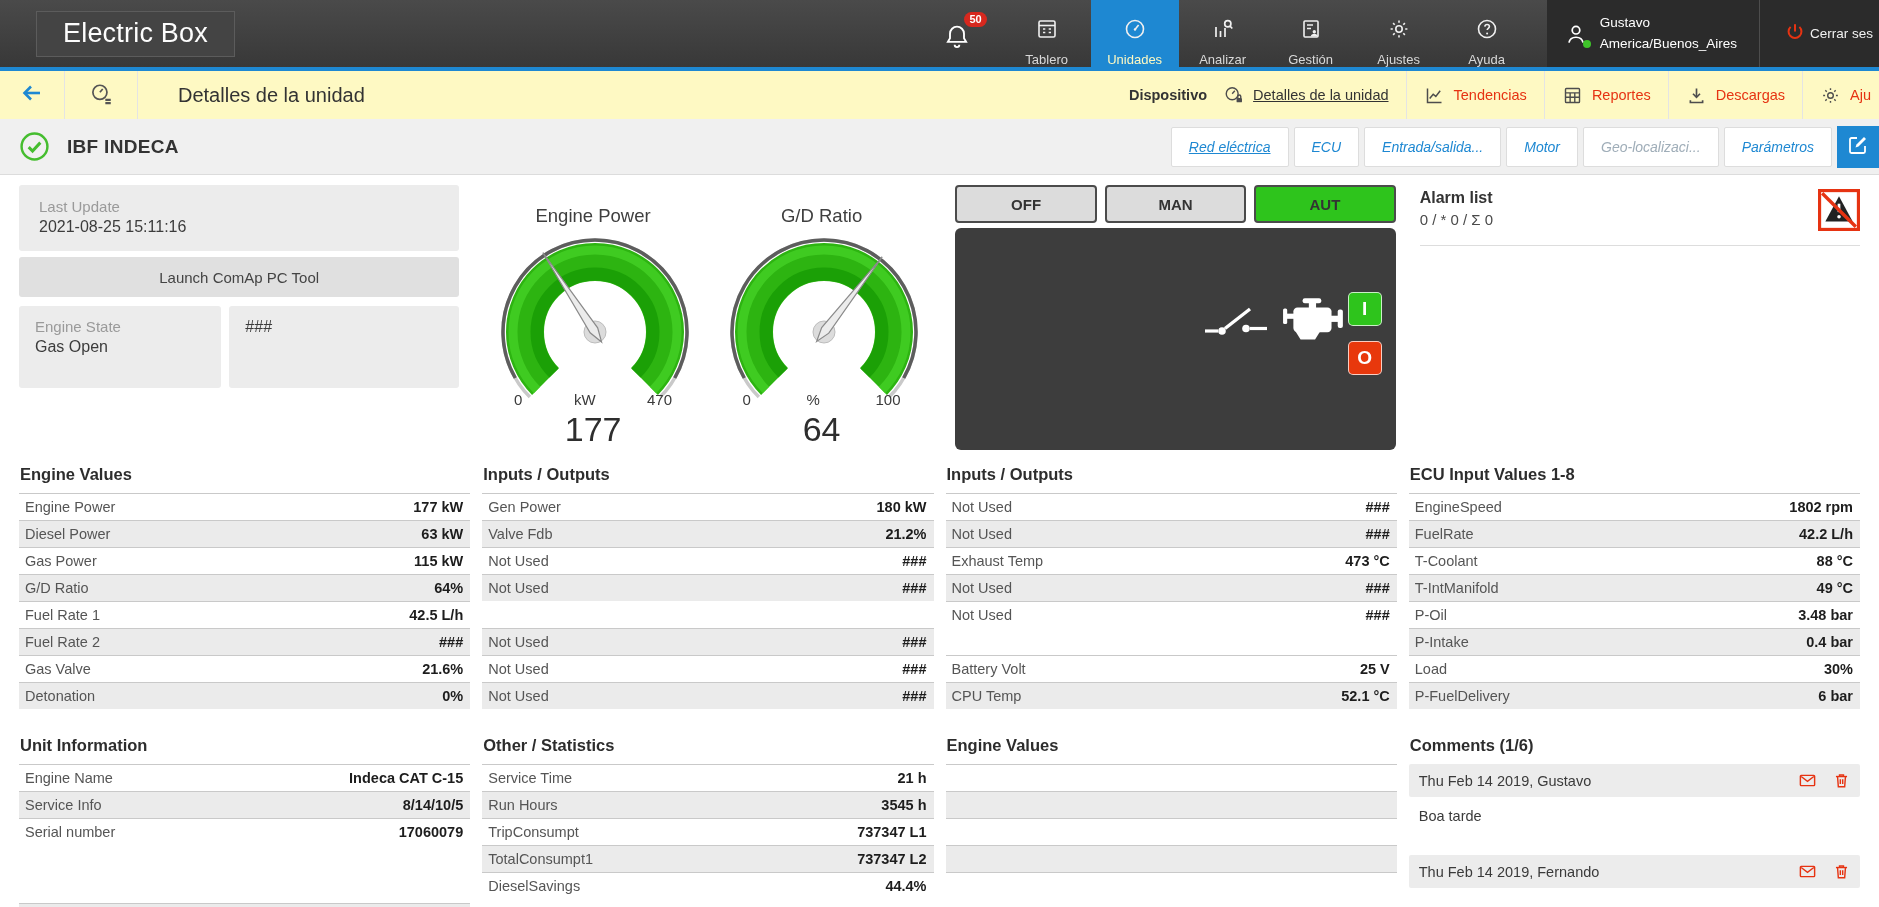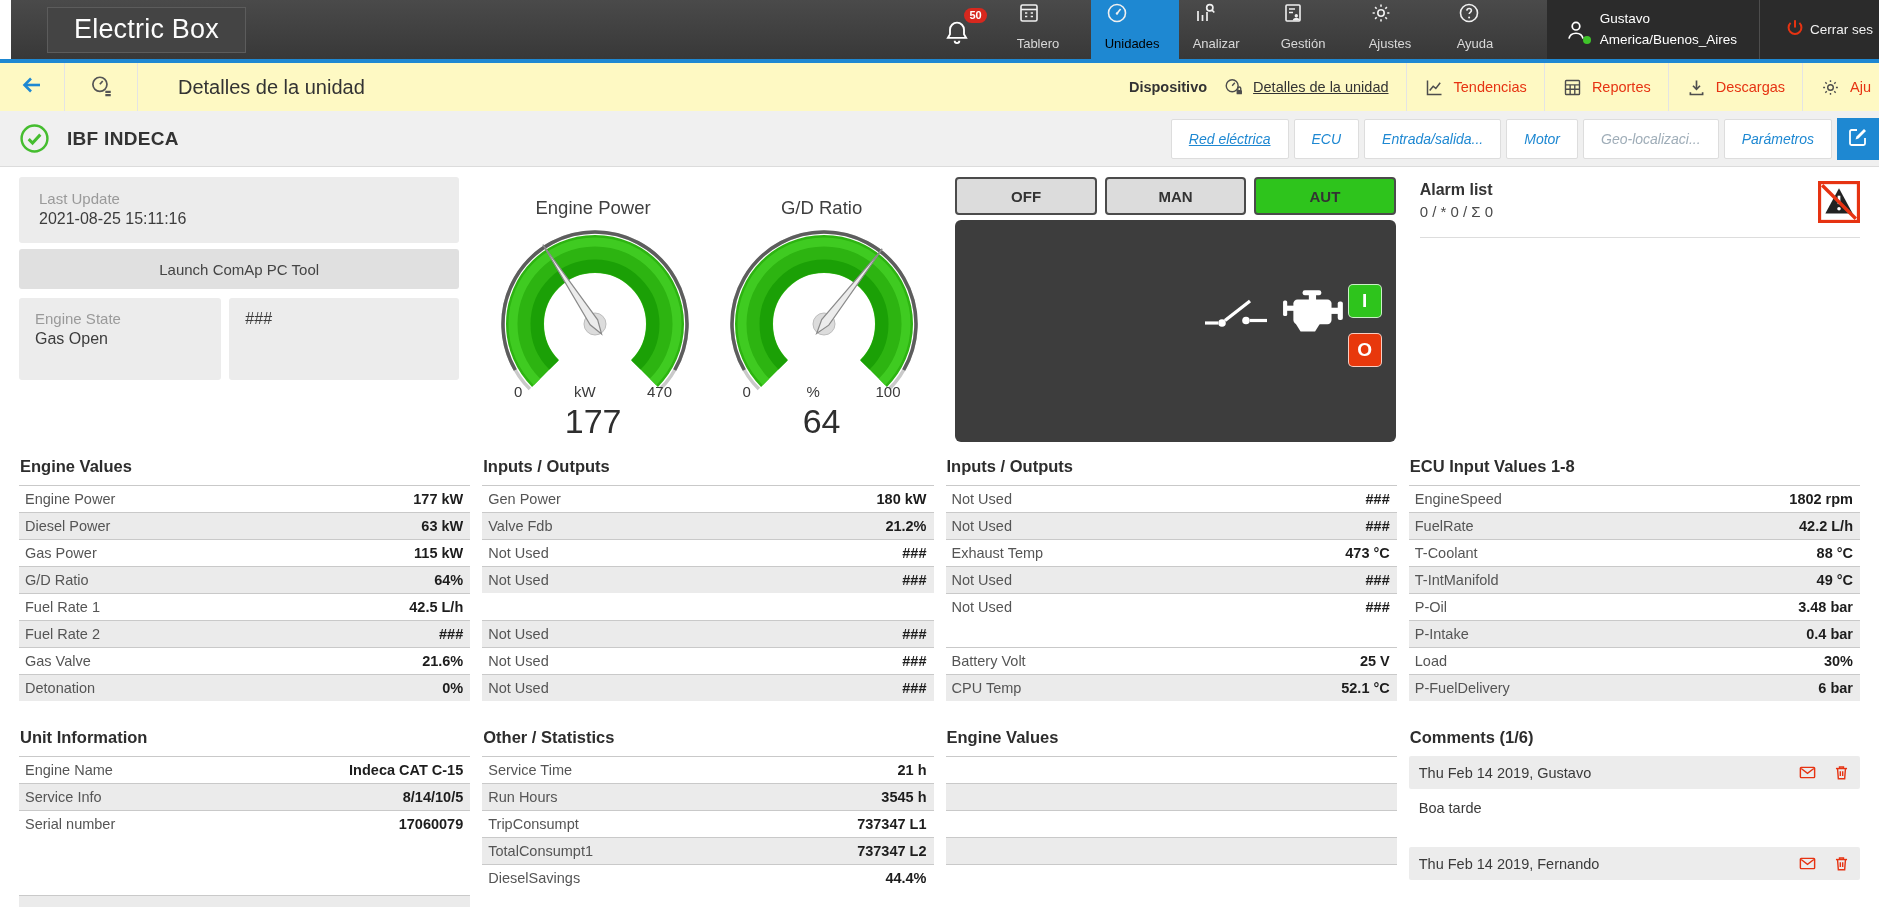--- a/index.html
+++ b/index.html
@@ -1,33 +1,33 @@
 <!DOCTYPE html>
 <html><head>
 <meta charset="utf-8">
 <style>
   html,body{margin:0;padding:0;}
   body{width:1879px;height:907px;overflow:hidden;background:#fff;
        font-family:"Liberation Sans",sans-serif;position:relative;}
   [data-interactable="true"]{cursor:pointer;}
 
   
-  .header{height:59px;background:linear-gradient(#4a4a4a,#383838);display:flex;align-items:center;color:#fff;margin-left:11px;}
+  .header{height:67px;background:linear-gradient(#4a4a4a,#383838);display:flex;align-items:center;color:#fff;}
   .logo-box{margin-left:36px;height:44px;padding:0 26px;border:1px solid #5c5c5c;background:#444;
             display:flex;align-items:center;font-size:27px;color:#fdfdfd;letter-spacing:.2px;}
   .nav{margin-left:auto;display:flex;align-items:stretch;height:100%;}
   .bell-wrap{align-self:center;position:relative;margin-right:30px;width:30px;height:32px;color:#fff;}
   .bell-wrap svg{width:28px;height:28px;margin-top:4px;}
   .badge{position:absolute;top:-6px;right:-14px;background:#d7281e;color:#fff;border-radius:10px;
          font-size:11px;font-weight:bold;padding:2px 5px;line-height:1;}
-  .nav-item{display:flex;flex-direction:column;align-items:flex-start;justify-content:flex-end;
-            padding:7px 14px 8px;color:#d9d9d9;font-size:13px;gap:11px;min-width:60px;}
+  .nav-item{display:flex;flex-direction:column;align-items:center;justify-content:flex-end;
+            padding:7px 14px 0;color:#d9d9d9;font-size:13px;gap:11px;min-width:60px;}
   .nav-item .ic{height:26px;display:flex;align-items:flex-end;color:#f0f0f0;}
   .nav-item .ic svg{width:24px;height:24px;}
-  .nav-item.active{background:#1e88d2;color:#000000;}
+  .nav-item.active{background:#1e88d2;color:#fef9c3;}
   .user-area{height:100%;background:#2b2b2b;display:flex;align-items:center;margin-left:16px;}
   .user-btn{display:flex;align-items:center;gap:11px;padding:0 22px 0 16px;height:100%;}
   .user-ic{position:relative;width:26px;height:26px;color:#fff;}
   .user-ic svg{width:26px;height:26px;}
   .presence{position:absolute;right:-2px;bottom:-1px;width:8px;height:8px;border-radius:50%;background:#3fc42a;}
   .user-text{font-size:13.5px;line-height:1.5;color:#fff;}
   .vsep-dark{width:1px;height:100%;background:#4d4d4d;}
   .logout{display:flex;align-items:center;justify-content:center;gap:4px;
           padding:0 6px 0 24px;color:#f1f1f1;font-size:13.5px;white-space:nowrap;}
   .logout svg{width:22px;height:22px;color:#e63312;}

